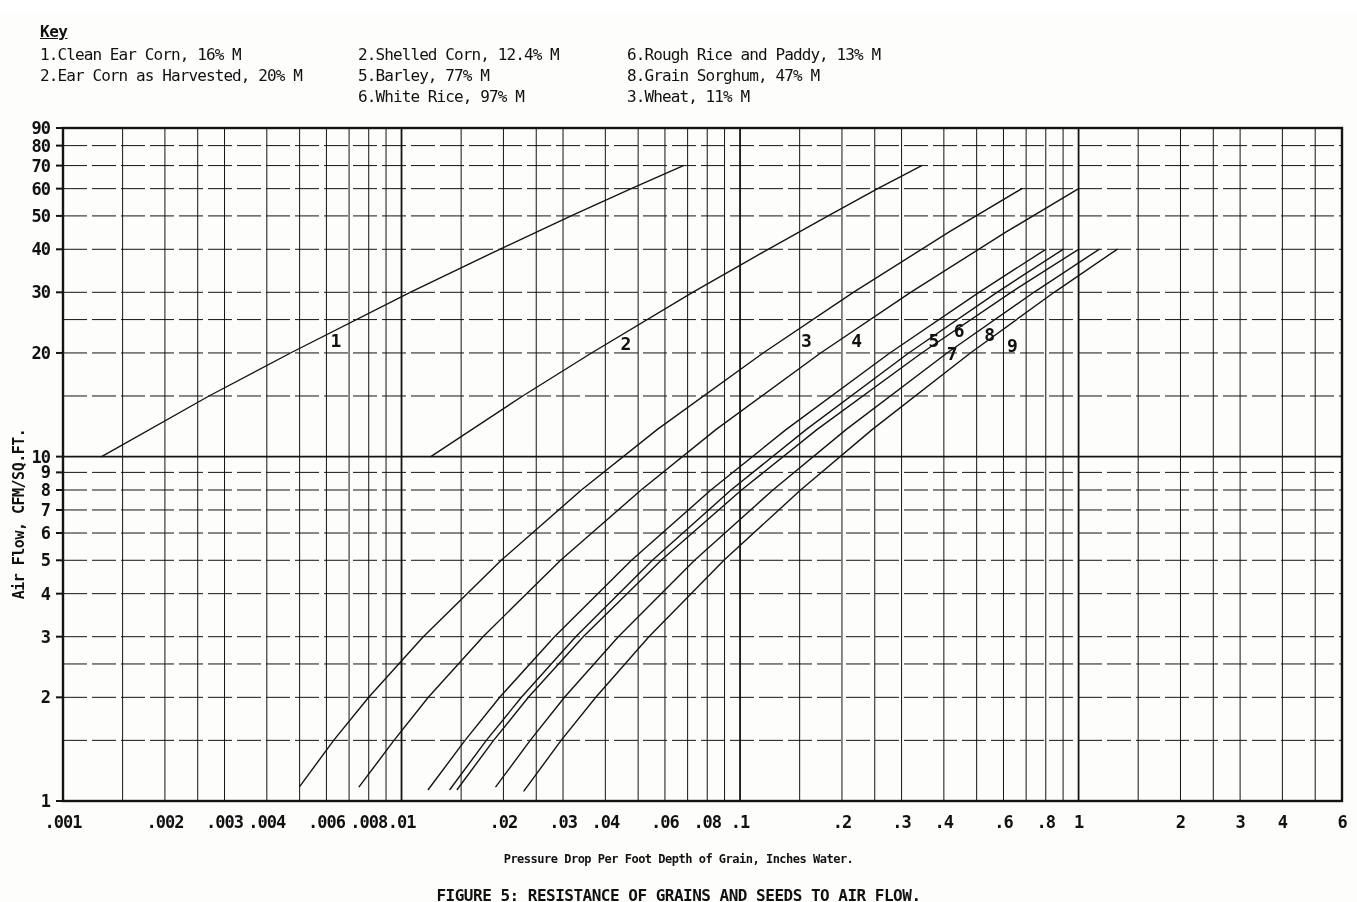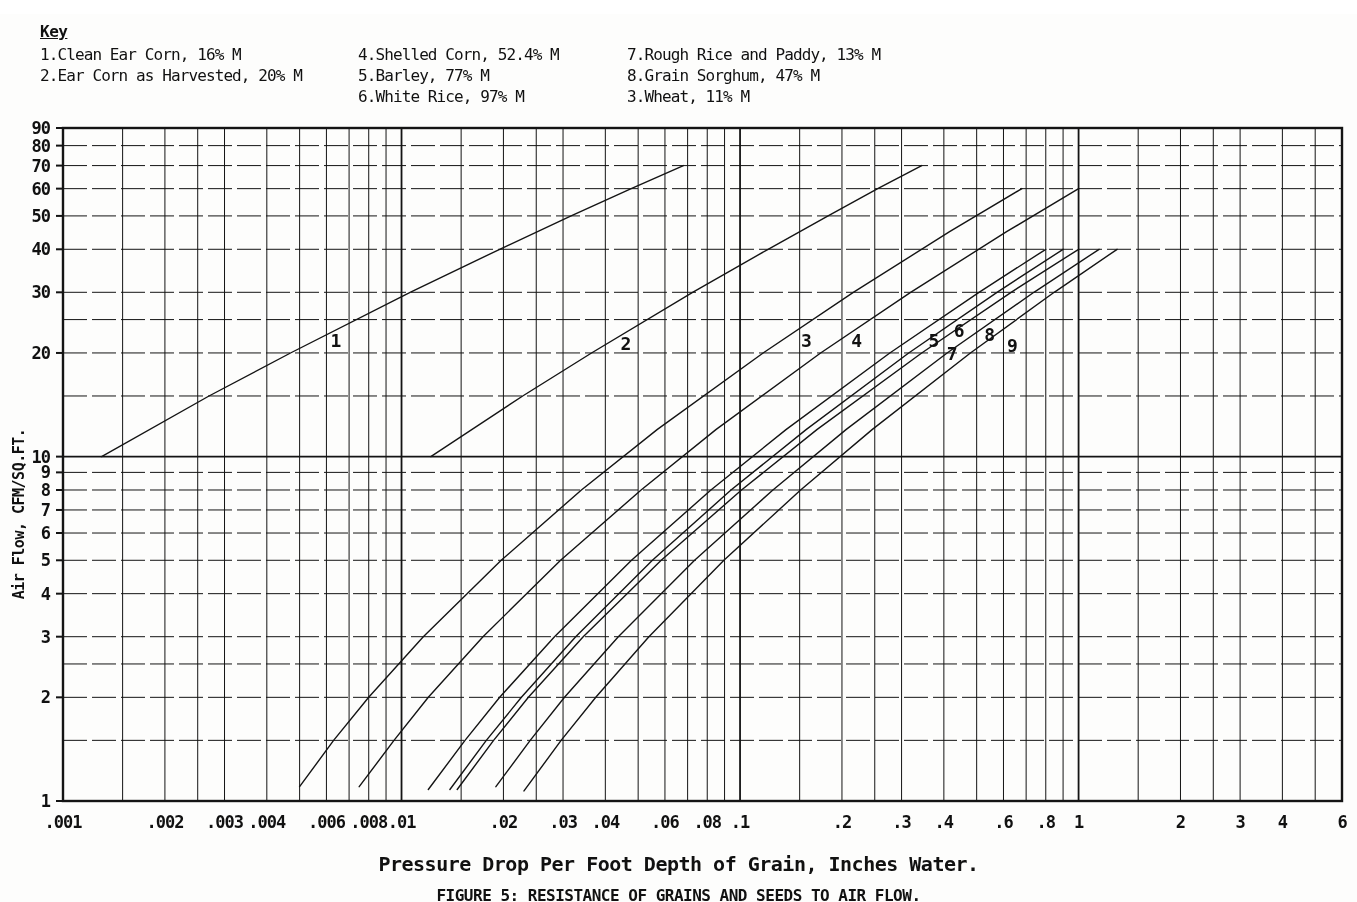--- a/index.html
+++ b/index.html
@@ -4,21 +4,21 @@
 <style>
   html,body{margin:0;padding:0;background:#fff;}
   .screen{position:relative;width:1357px;height:902px;background:#fdfdfc;overflow:hidden;
           font-family:"DejaVu Sans Mono",monospace;color:#111;margin-top:14px;}
   .key-title{position:absolute;left:40px;top:8px;font-size:16px;font-weight:bold;
              text-decoration:underline;letter-spacing:-0.5px;}
   .key-col{position:absolute;top:30px;font-size:16px;font-weight:normal;line-height:21px;
            letter-spacing:-0.9px;white-space:nowrap;}
   .key-col.c1{left:40px;} .key-col.c2{left:358px;} .key-col.c3{left:627px;}
   .xlabel{position:absolute;left:0;top:838px;width:1357px;text-align:center;
-          font-size:20px;font-weight:bold;letter-spacing:-0.5px;}
+          font-size:12px;font-weight:bold;letter-spacing:-0.5px;}
   .caption{position:absolute;left:0;top:872px;width:1357px;text-align:center;
            font-size:16px;font-weight:bold;letter-spacing:-0.5px;}
   .ylabel{position:absolute;left:10px;top:500px;transform:rotate(-90deg) translateX(-50%);
           transform-origin:0 0;white-space:nowrap;font-size:15px;font-weight:bold;
           letter-spacing:-0.5px;}
   svg text{font-family:"DejaVu Sans Mono",monospace;font-weight:bold;fill:#111;}
   svg .tick{font-size:17px;letter-spacing:-1px;}
   svg .curvelabel{font-size:18px;}
 </style>
 </head>
@@ -26,26 +26,26 @@
 
 <div class="screen">
 
   <div class="key-title">Key</div>
 
   <div class="key-col c1">
     <div>1.Clean Ear Corn, 16% M</div>
     <div>2.Ear Corn as Harvested, 20% M</div>
   </div>
   <div class="key-col c2">
-    <div>4.Shelled Corn, 52.4% M</div>
+    <div>2.Shelled Corn, 12.4% M</div>
     <div>5.Barley, 77% M</div>
     <div>6.White Rice, 97% M</div>
   </div>
   <div class="key-col c3">
-    <div>7.Rough Rice and Paddy, 13% M</div>
+    <div>6.Rough Rice and Paddy, 13% M</div>
     <div>8.Grain Sorghum, 47% M</div>
     <div>3.Wheat, 11% M</div>
   </div>
 
   <div class="ylabel">Air Flow, CFM/SQ.FT.</div>
 
   <svg width="1357" height="902" viewBox="0 0 1357 902" style="position:absolute;left:0;top:0;">
       <line x1="63" y1="114" x2="63" y2="787" stroke="#141414" stroke-width="1.8"></line>
       <line x1="122.61135629743434" y1="114" x2="122.61135629743434" y2="787" stroke="#141414" stroke-width="1"></line>
       <line x1="164.90628668323862" y1="114" x2="164.90628668323862" y2="787" stroke="#141414" stroke-width="1"></line>

